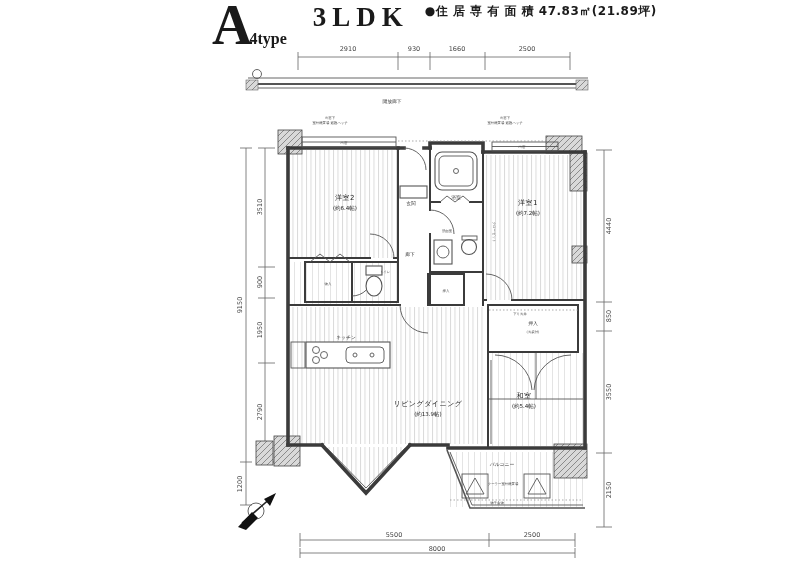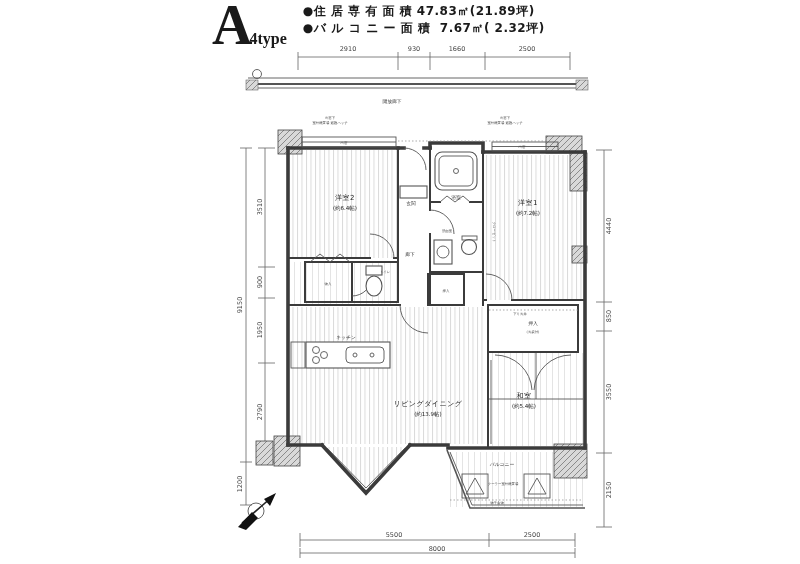--- a/index.html
+++ b/index.html
@@ -31,23 +31,23 @@
   .dotted{stroke:#888;stroke-width:0.7;stroke-dasharray:1.5 2;fill:none;}
 </style>
 </head>
 <body>
 
 <div id="stage">
 
   <div id="header">
     <span class="type-letter">A</span>
     <span class="type-suffix">4type</span>
+    <span class="layout-label">3LDK</span>
     <div class="bullets">
       <div class="bullet-line">●住 居 専 有 面 積 47.83㎡(21.89坪)</div>
-      <div class="bullet-line">●バ ル コ ニ ー 面 積  7.67㎡( 2.32坪)</div>
     </div>
   </div>
 
   <svg width="800" height="564" viewBox="0 0 800 564">
     <defs>
       <pattern id="hatch" width="6" height="6" patternUnits="userSpaceOnUse">
         <rect width="6" height="6" fill="#d9d9d9"></rect>
         <path d="M0,6 L6,0 M-1,1 L1,-1 M5,7 L7,5" stroke="#777" stroke-width="0.8"></path>
       </pattern>
       <pattern id="stripes" width="4.5" height="10" patternUnits="userSpaceOnUse">

